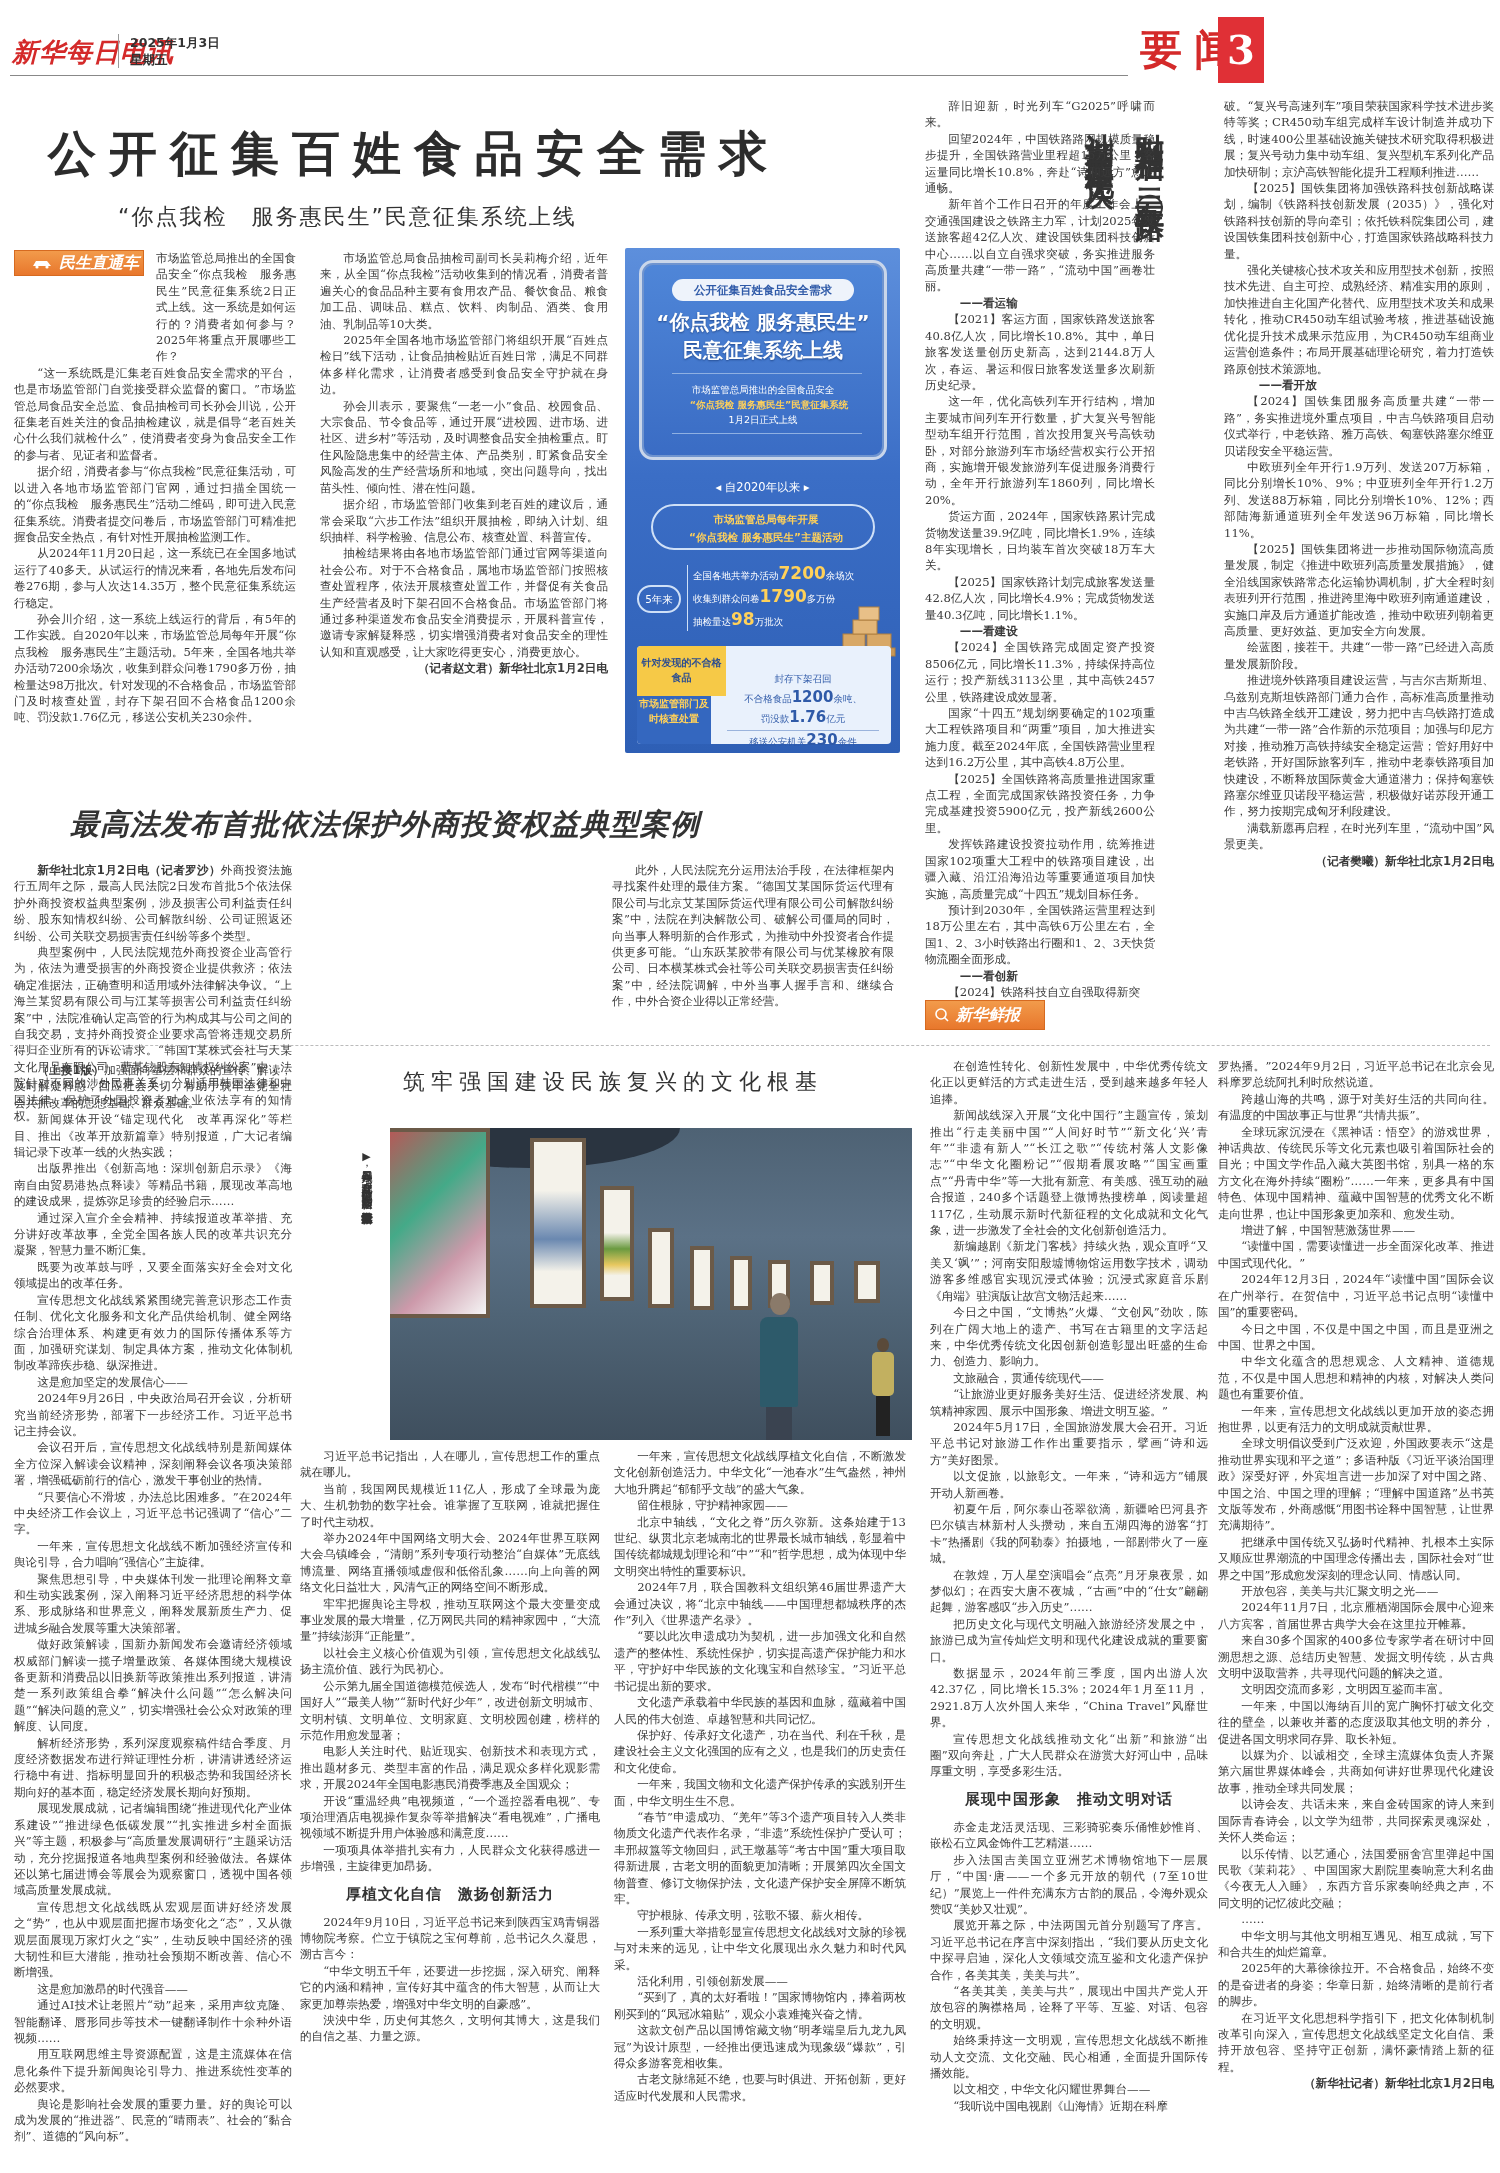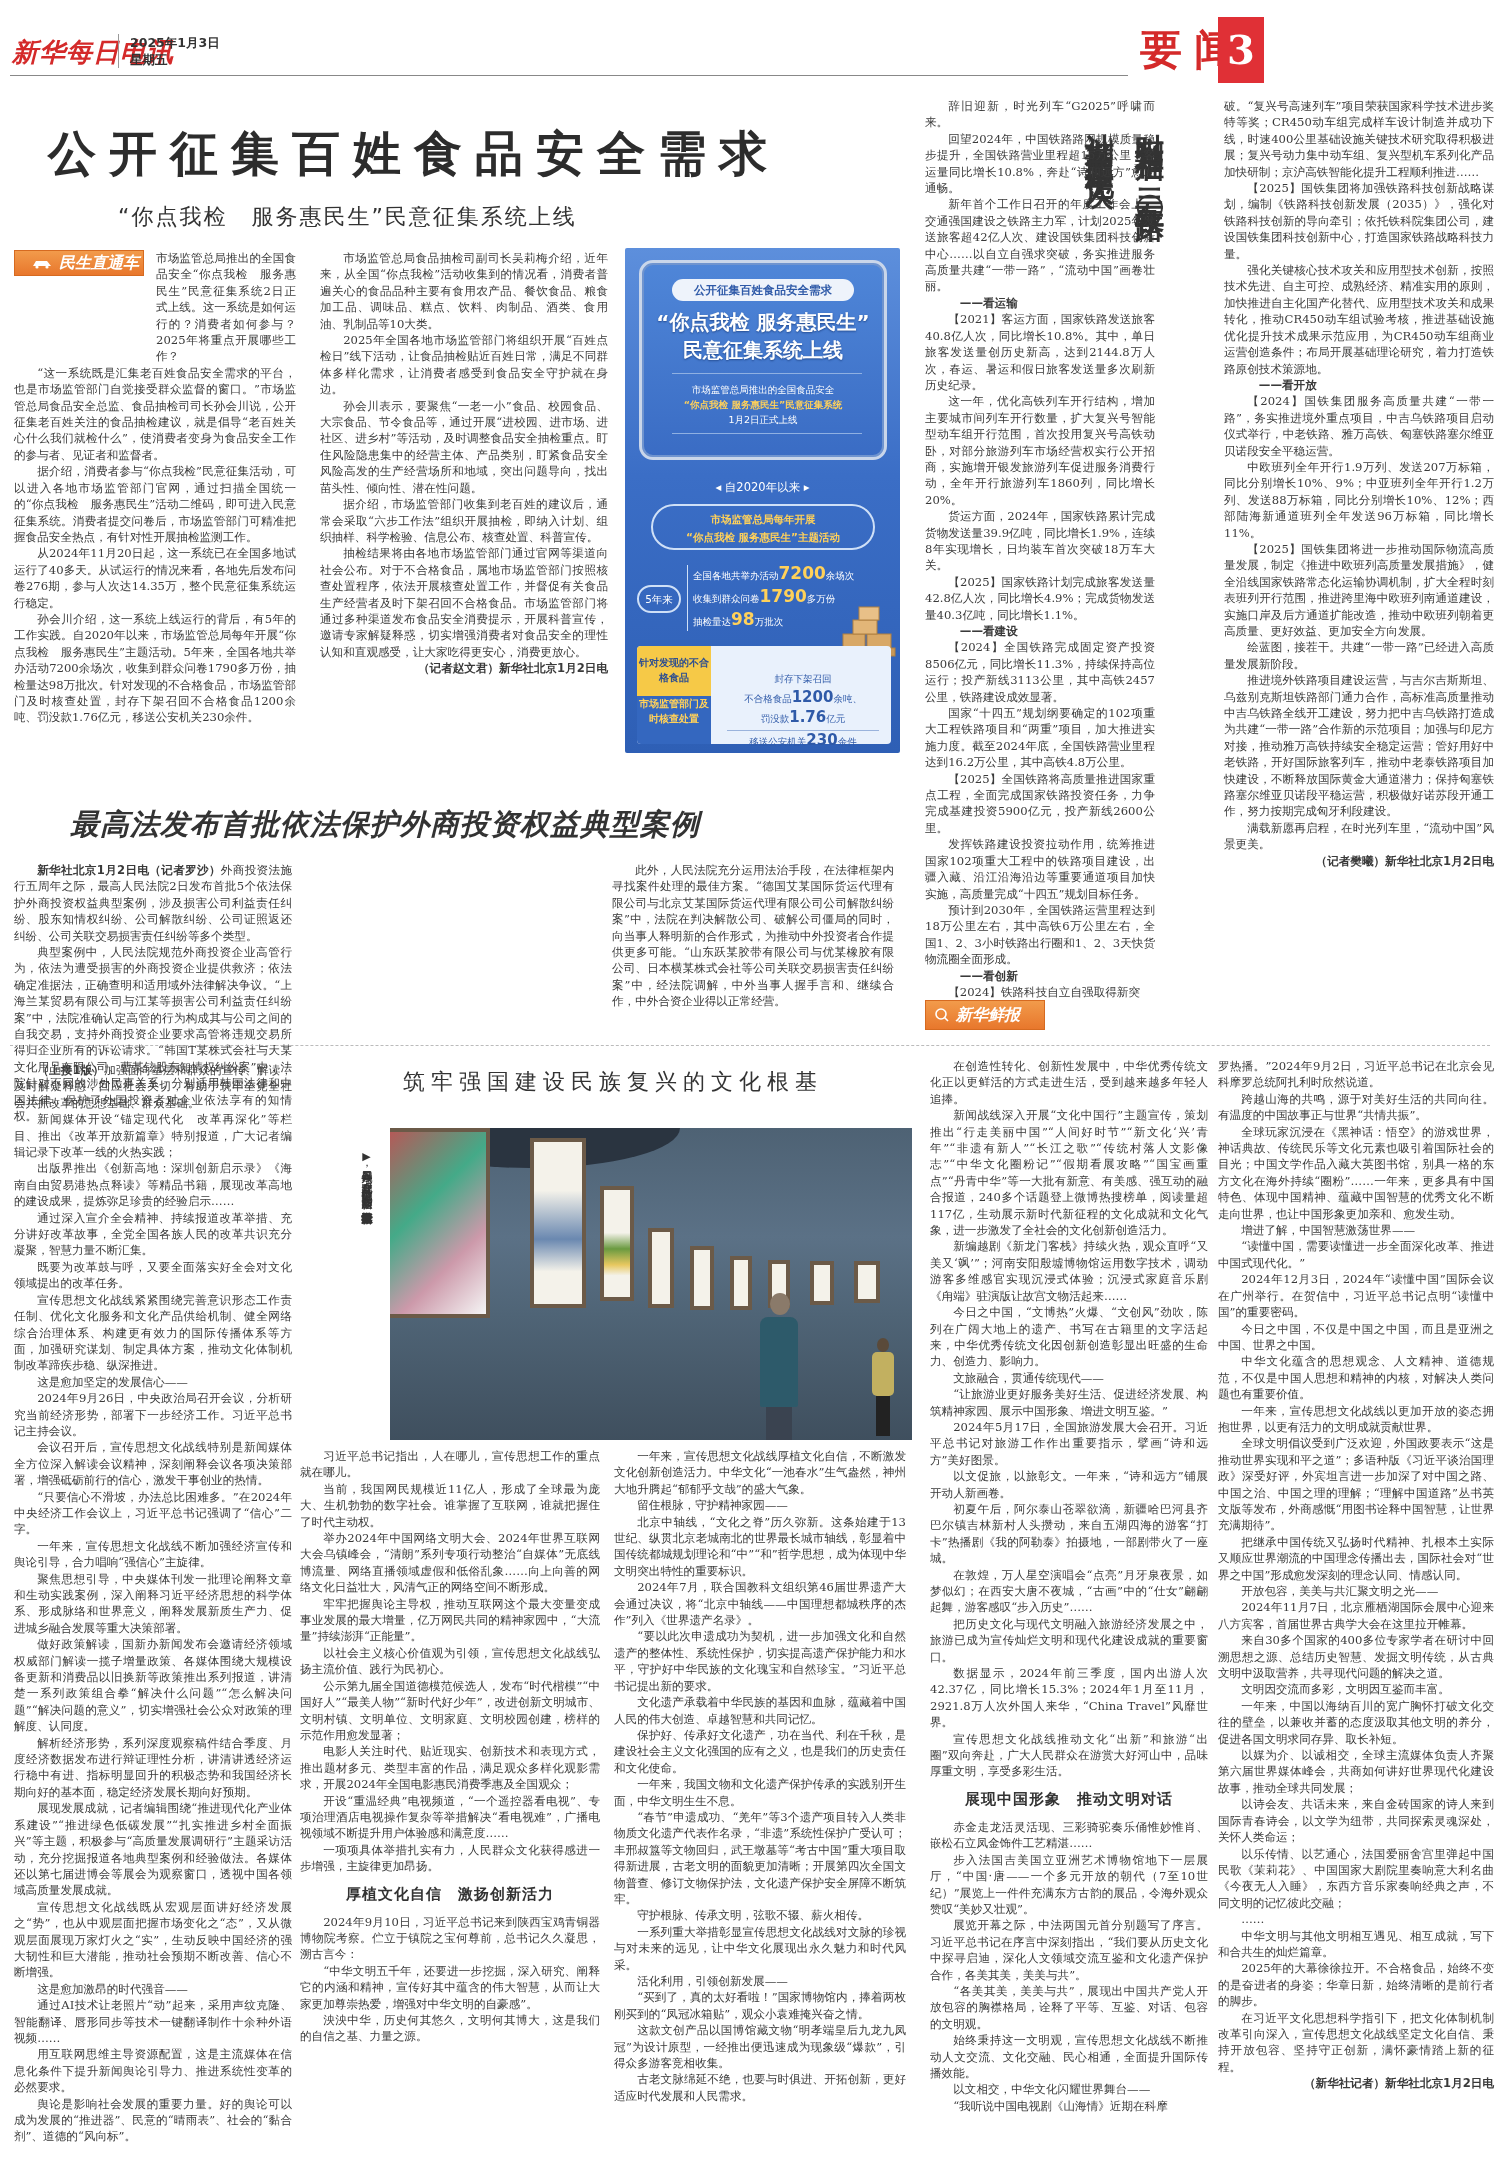--- a/index.html
+++ b/index.html
@@ -27,30 +27,30 @@
 
   .badge { height: 26px; background: linear-gradient(#f29b4b, #e8772c); border: 1px solid #d66a20; color: #fff; font-weight: bold; font-style: italic; font-size: 16px; font-family: "DejaVu Sans", sans-serif; display: flex; align-items: center; padding-left: 8px; gap: 6px; }
 
   
   .info { left: 625px; top: 248px; width: 275px; height: 505px; background: linear-gradient(180deg, #5d8fdc 0%, #3b6ec6 45%, #2e5fb5 100%); border-radius: 2px; color: #fff; font-family: "DejaVu Sans", sans-serif; overflow: hidden; }
   .info-card { position: absolute; left: 14px; top: 12px; width: 248px; height: 200px; border: 3px solid #c9d6ea; border-radius: 14px; background: linear-gradient(180deg, #4f86d8, #3a6cc4); box-shadow: inset 0 0 0 2px #6f94cf; }
   .info-pill { position: absolute; left: 30px; top: 16px; width: 182px; height: 22px; background: #eef3fb; color: #2f5aa8; border-radius: 12px; font-size: 11.5px; font-weight: bold; text-align: center; line-height: 22px; }
   .info-big { position: absolute; left: 0; width: 100%; text-align: center; font-weight: bold; color: #fff; text-shadow: 0 1px 2px #234a8e; }
   .info-line { position: absolute; left: 30px; width: 190px; height: 1px; background: #8fb0e2; }
   .info-small { position: absolute; left: 0; width: 100%; text-align: center; font-size: 9.5px; line-height: 14px; }
-  .yellow { color: #ffd15a; }
+  .yellow { color: #ffd15a; margin-left: 6px; }
   .info-since { position: absolute; left: 0; top: 232px; width: 100%; text-align: center; font-size: 11.5px; }
   .info-oval { position: absolute; left: 26px; top: 256px; width: 224px; height: 46px; border: 2px solid #cfe0f7; border-radius: 24px; font-size: 10.5px; font-weight: bold; text-align: center; line-height: 18px; padding-top: 4px; }
   .info-stats { position: absolute; left: 12px; top: 315px; width: 260px; height: 70px; }
   .info-stat { position: absolute; left: 56px; font-size: 9.5px; white-space: nowrap; }
   .info-stat b { font-size: 17px; color: #ffd15a; }
   .info-5y { position: absolute; left: 0; top: 22px; width: 44px; height: 28px; border: 2px solid #cfe0f7; border-radius: 14px; font-size: 10.5px; text-align: center; line-height: 24px; }
   .info-vline { position: absolute; left: 50px; top: 2px; width: 1px; height: 66px; background: #cfe0f7; }
   .info-box { position: absolute; left: 12px; top: 398px; width: 254px; height: 98px; background: #e9f1fc; border-radius: 4px; }
-  .info-yellowbox { position: absolute; left: 0; top: 0; width: 74px; height: 50px; background: #f6c947; color: #2f4f8f; font-size: 10px; font-weight: bold; text-align: center; line-height: 15px; padding-top: 9px; border-radius: 4px 0 0 0; }
+  .info-yellowbox { position: absolute; left: 0; top: 0; width: 89px; height: 50px; background: #f6c947; color: #2f4f8f; font-size: 10px; font-weight: bold; text-align: center; line-height: 15px; padding-top: 9px; border-radius: 4px 0 0 0; }
   .info-bluebox { position: absolute; left: 0; top: 50px; width: 74px; height: 48px; background: #3467bf; color: #ffd15a; font-size: 10px; font-weight: bold; text-align: center; line-height: 15px; border-radius: 0 0 0 4px; }
   .info-right { position: absolute; left: 78px; top: 24px; width: 176px; color: #2f5aa8; text-align: center; font-size: 9.5px; line-height: 18px; }
   .info-right b { font-size: 15px; color: #2f5aa8; }
   .boxes { position: absolute; left: 212px; top: 356px; width: 60px; height: 56px; }
 
   
   .h2 { left: 70px; top: 805px; font-size: 29px; font-weight: bold; letter-spacing: 1px; color: #333; font-family: "DejaVu Sans", sans-serif; font-style: italic; }
 
   
   .vtitle { writing-mode: vertical-rl; font-size: 29px; font-weight: bold; color: #333; letter-spacing: 4px; font-family: "DejaVu Serif", serif; line-height: 36px; }

